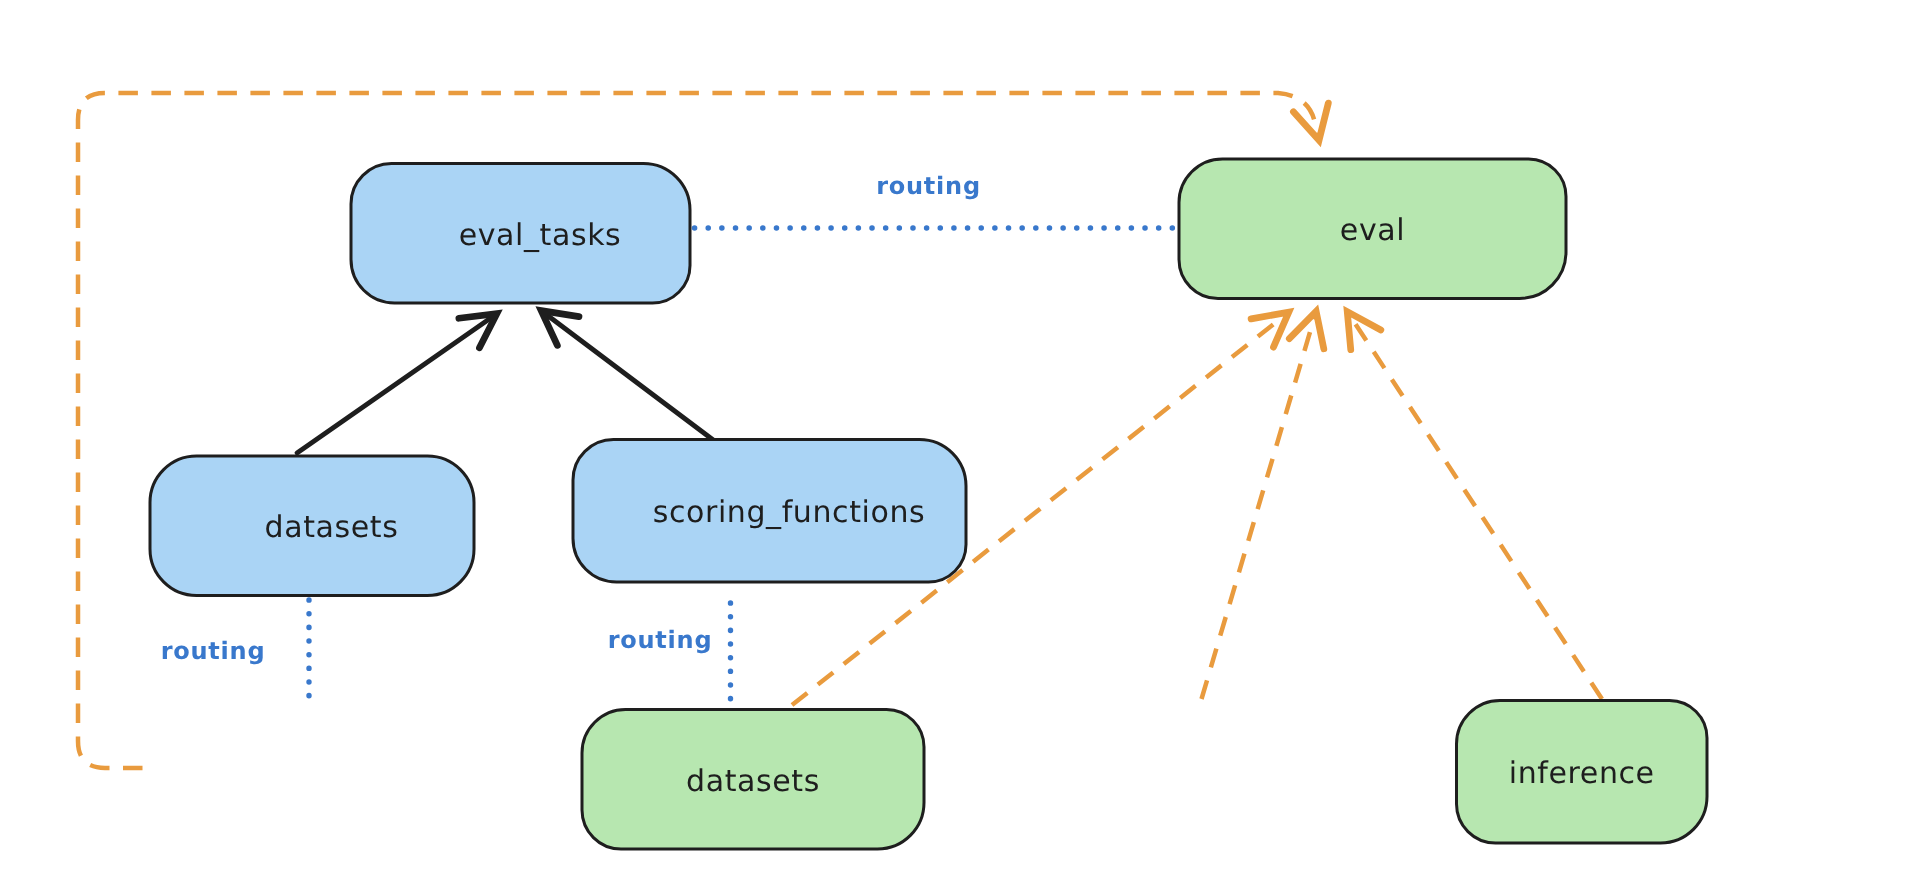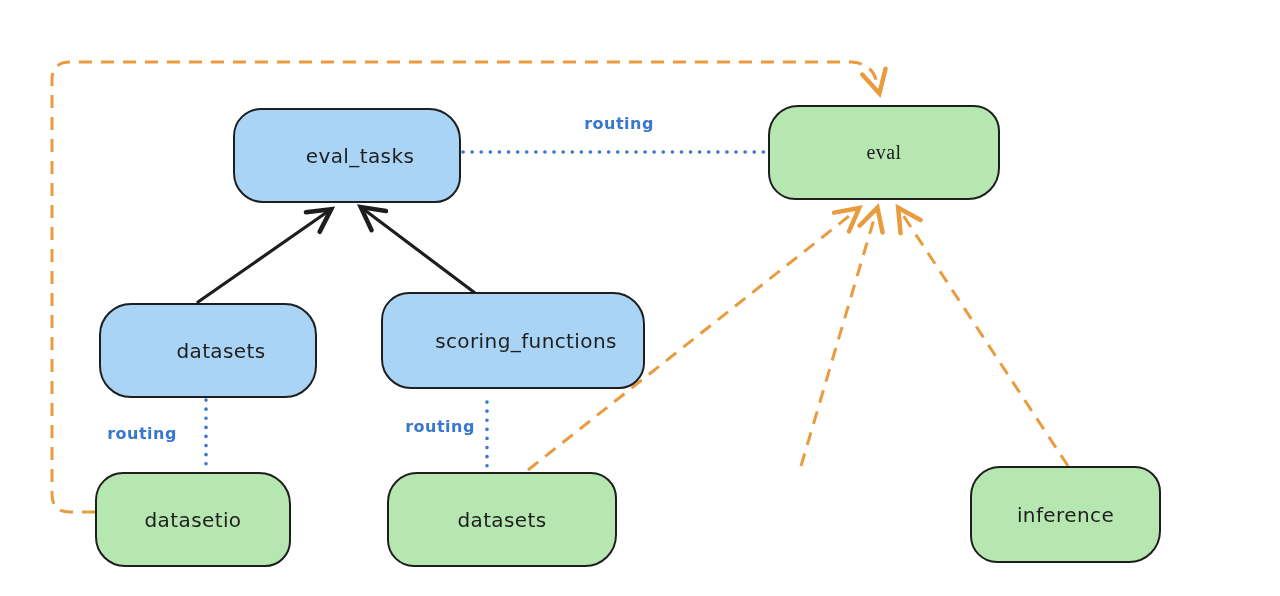--- a/index.html
+++ b/index.html
@@ -60,32 +60,31 @@
     <path class="e-dot" d="M 487 402 L 487 470"></path>
 
     <path class="e-dash" marker-end="url(#mk-orange)" d="M 95 512 L 70 512 Q 52 512 52 494 L 52 80 Q 52 62 70 62 L 852 62 Q 874 64 877 84 L 879 92"></path>
     <path class="e-dash" d="M 528 470 L 858 209" marker-end="url(#mk-orange)"></path>
     <path class="e-dash" d="M 801 466 L 877 209" marker-end="url(#mk-orange)"></path>
     <path class="e-dash" d="M 1068 466 L 899 209" marker-end="url(#mk-orange)"></path>
   </svg>
 
   <div class="node blue r1" style="left:233px;top:108px;width:228px;height:95px;">eval_tasks</div>
 
-  <div class="node green r2" style="left:768px;top:105px;width:232px;height:95px;font-family:Liberation Serif, serif;">eval</div>
+  <div class="node green r2" style="left:785px;top:105px;width:260px;height:95px;">eval</div>
 
   <div class="node blue r2" style="left:99px;top:303px;width:218px;height:95px;border-radius:32px;">datasets</div>
 
   <div class="node blue r1" style="left:381px;top:292px;width:264px;height:97px;">scoring_functions</div>
 
-  <div class="node green r1" style="left:95px;top:472px;width:196px;height:95px;">datasetio</div>
 
   <div class="node green r2" style="left:387px;top:472px;width:230px;height:95px;">datasets</div>
 
 
-  <div class="node green r2" style="left:970px;top:466px;width:191px;height:97px;">inference</div>
+  <div class="node green r2" style="left:970px;top:466px;width:169px;height:97px;">inference</div>
 
   <div class="edge-label" style="left:564px;top:114px;">routing</div>
 
   <div class="edge-label" style="left:87px;top:424px;">routing</div>
 
   <div class="edge-label" style="left:385px;top:417px;">routing</div>
 
 </div>
 
 </body></html>

